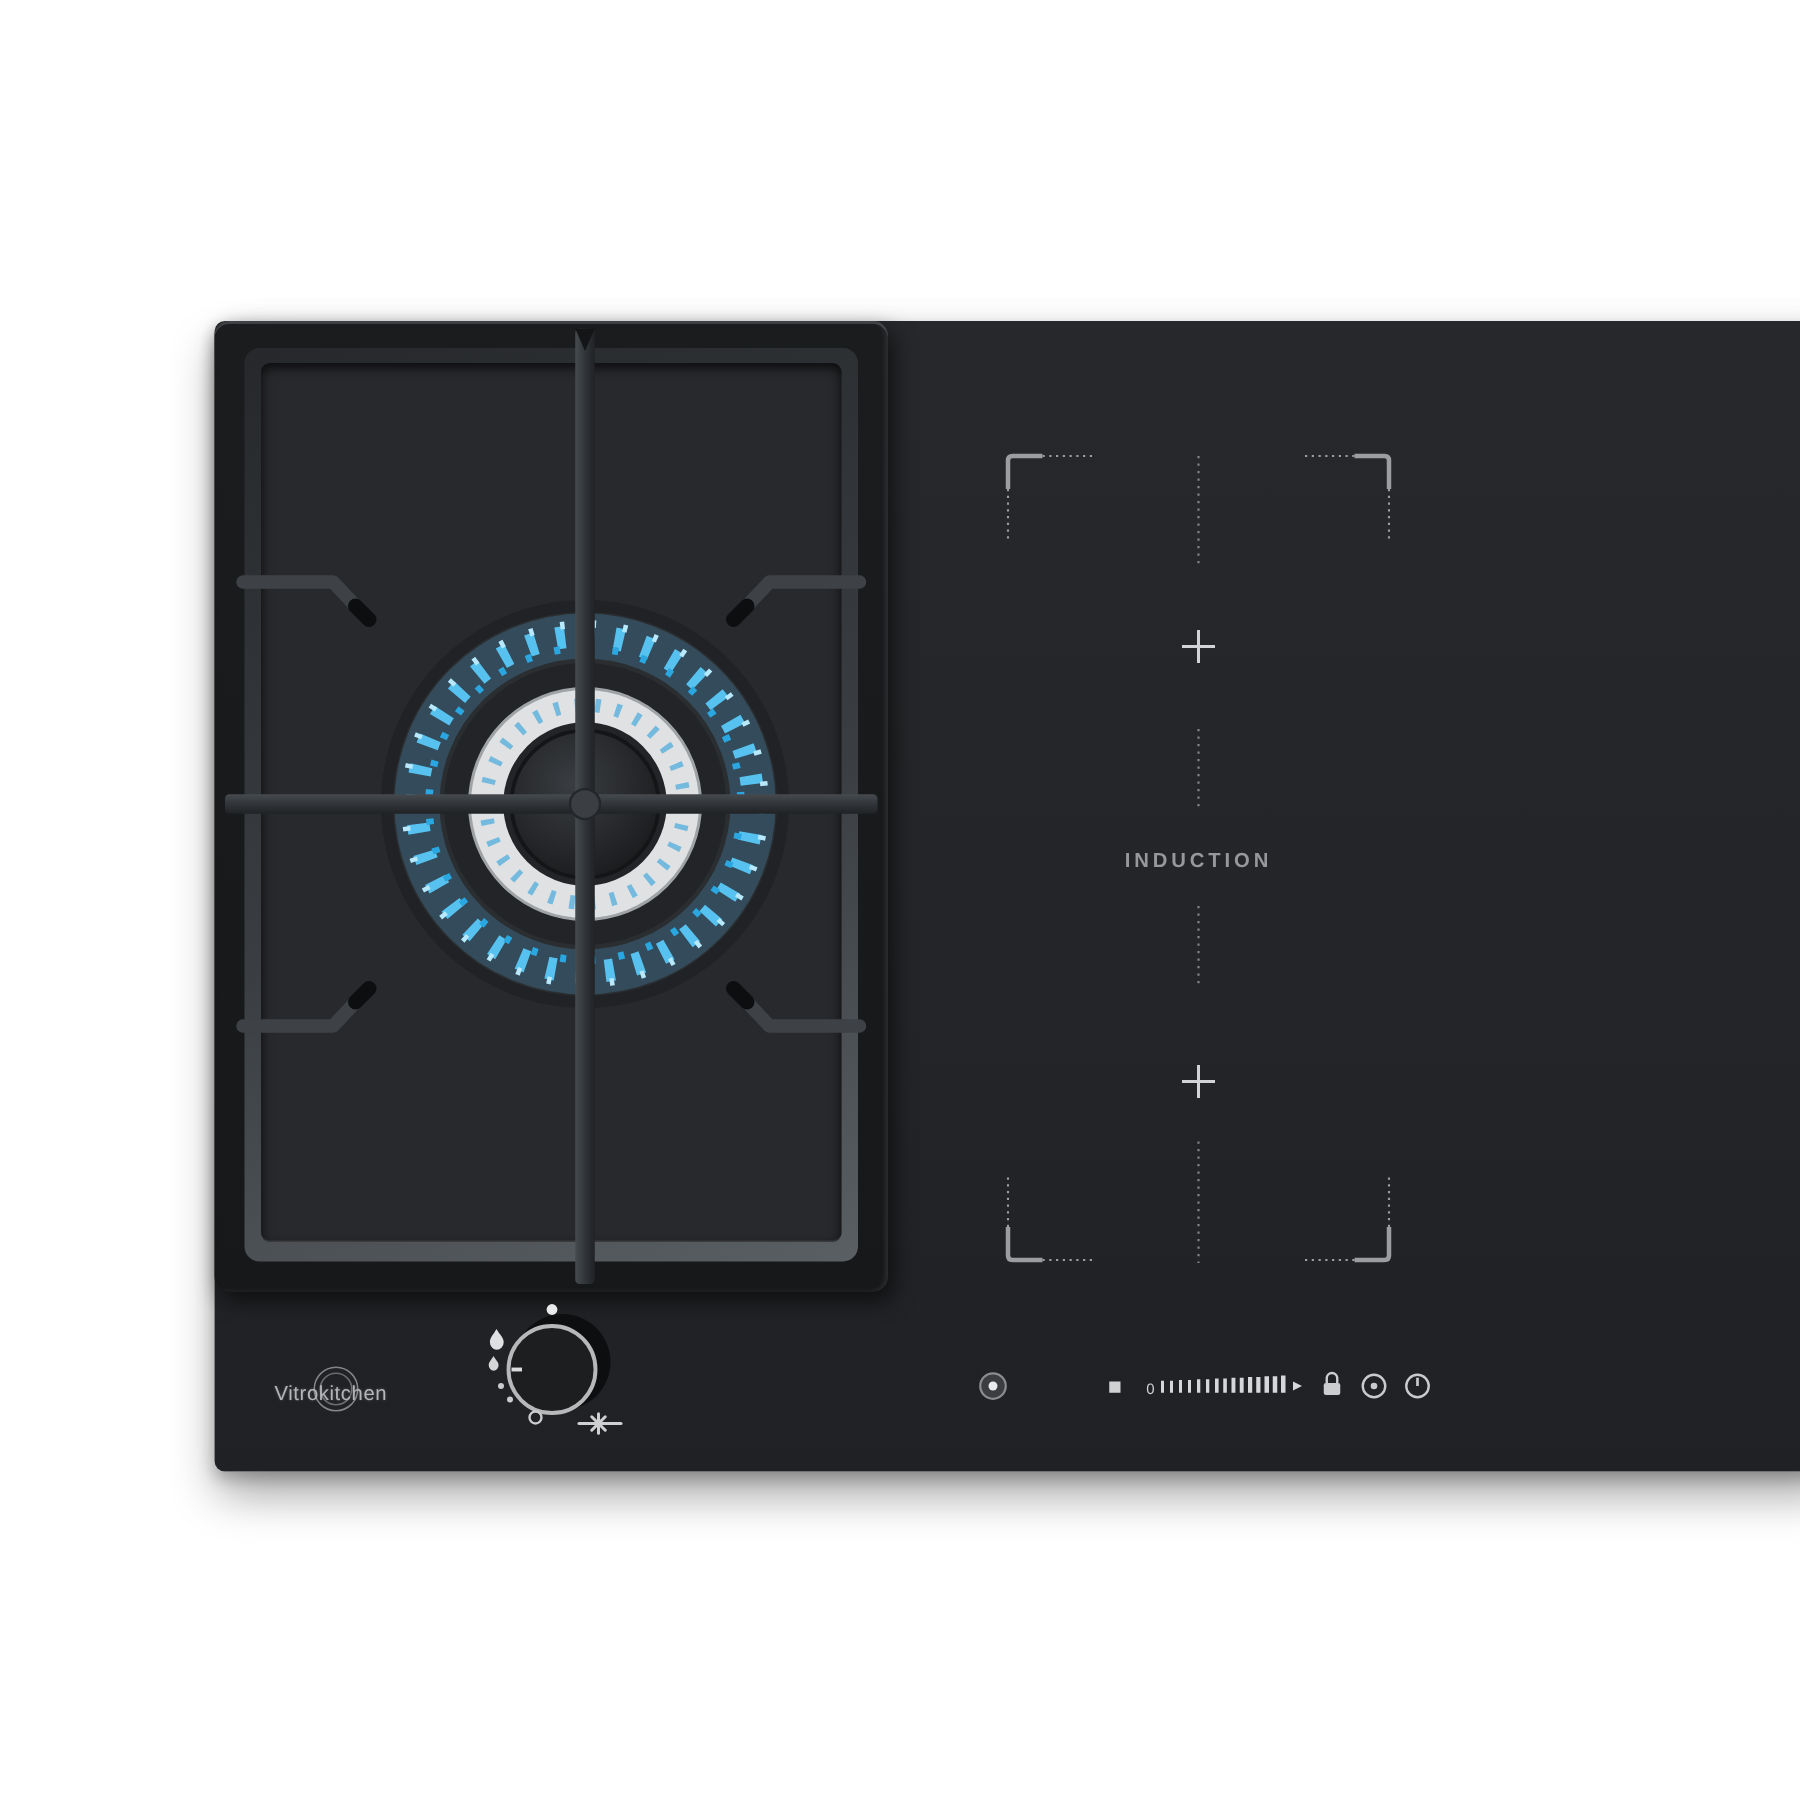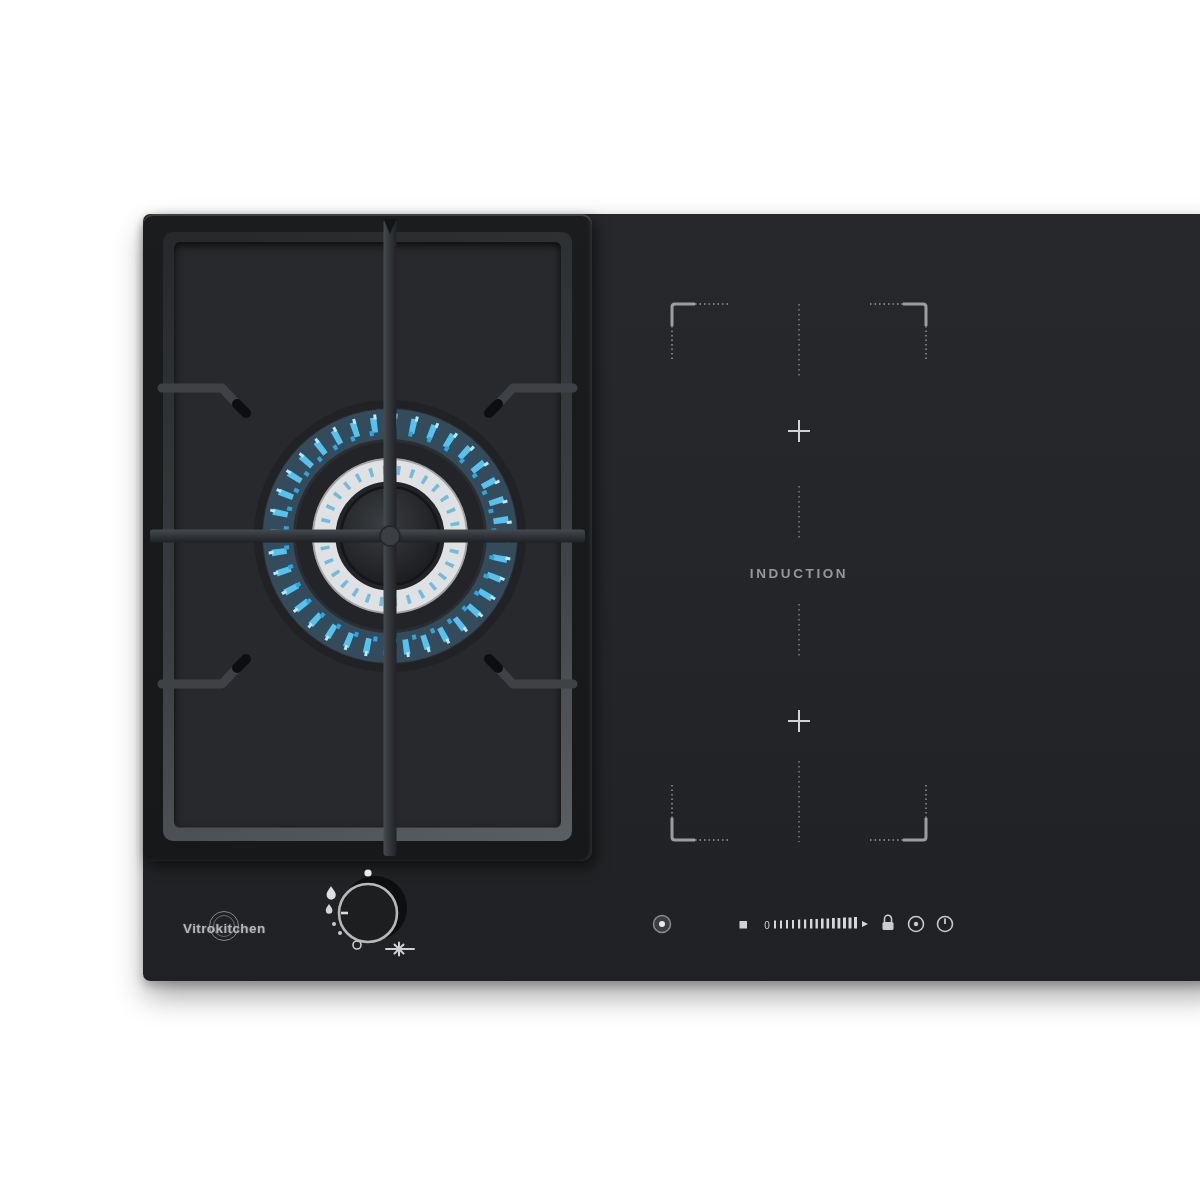--- a/index.html
+++ b/index.html
@@ -31,21 +31,21 @@
     box-shadow:inset 0 3px 8px rgba(0,0,0,.75), inset 0 -1px 0 rgba(150,155,160,.25);
   }
   .gas-svg{position:absolute;left:0;top:0;}
   
   .induction-svg{position:absolute;left:449px;top:0;}
   
   .brand-logo{
     position:absolute;left:38px;top:700px;width:120px;height:32px;color:#b4b5b7;
   }
   .brand-logo .txt{
-    position:absolute;left:2px;top:7px;font-size:13.5px;font-weight:bold;letter-spacing:.4px;
+    position:absolute;left:2px;top:7px;font-size:13.5px;font-weight:normal;letter-spacing:.4px;
     text-shadow:0 0 2px rgba(255,255,255,.25);
   }
   .brand-emblem{
     position:absolute;left:28px;top:-3px;width:28px;height:28px;border-radius:50%;
     border:1px solid rgba(165,167,170,.75);
   }
   .brand-emblem .inner{
     position:absolute;left:3px;top:3px;right:3px;bottom:3px;border-radius:50%;
     border:1px solid rgba(165,167,170,.55);
   }

